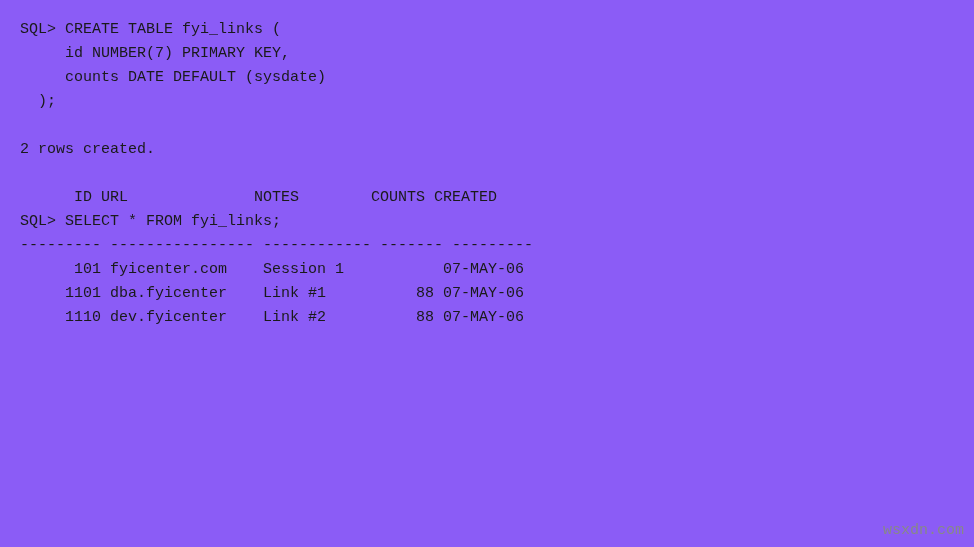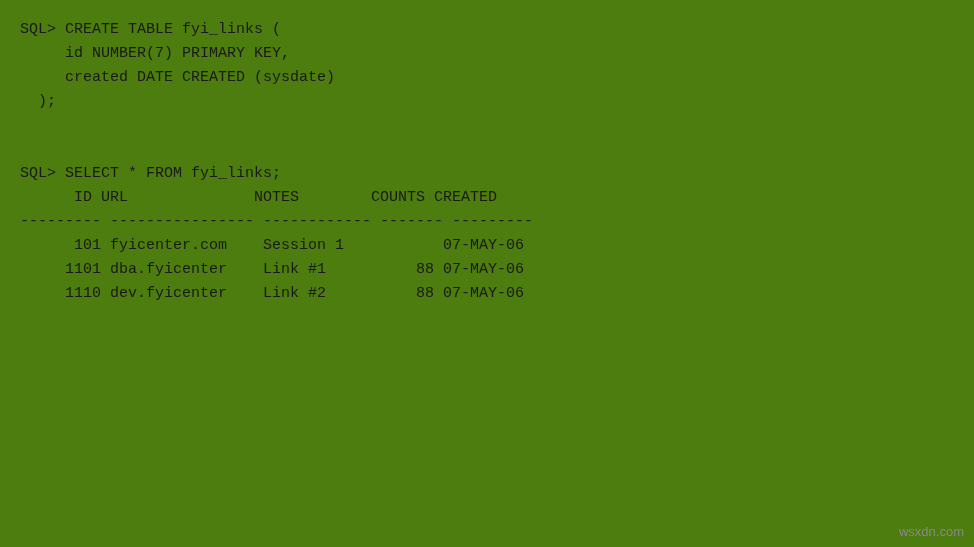--- a/index.html
+++ b/index.html
@@ -14,52 +14,53 @@
       background-color: #f5f0f0;
       font-family: 'Courier New', Courier, monospace;
       font-size: 15px;
       color: #1a1a1a;
       overflow: hidden;
     }
 
     .terminal {
       width: 974px;
       height: 547px;
-      background-color: #4d7c0f;
+      background-color: #8b5cf6;
       padding: 18px 20px;
       line-height: 1.6;
     }
 
     .line {
       white-space: pre;
       display: block;
     }
 
     .watermark {
       position: absolute;
       bottom: 8px;
       right: 10px;
-      font-size: 13px;
+      font-size: 15px;
       color: #888;
-      font-family: Liberation Sans, sans-serif;
+      font-family: Liberation Mono, monospace;
     }
   </style>
 </head>
 <body>
 
 <div class="terminal">
   <div>
   <span class="line">SQL&gt; CREATE TABLE fyi_links (</span>
       <span class="line">     id NUMBER(7) PRIMARY KEY,</span>
-      <span class="line">     created DATE CREATED (sysdate)</span>
+      <span class="line">     counts DATE DEFAULT (sysdate)</span>
       <span class="line">  );</span>
       <span class="line">&nbsp;</span>
+      <span class="line">2 rows created.</span>
       <span class="line">&nbsp;</span>
+      <span class="line">      ID URL              NOTES        COUNTS CREATED</span>
       <span class="line">SQL&gt; SELECT * FROM fyi_links;</span>
-      <span class="line">      ID URL              NOTES        COUNTS CREATED</span>
       <span class="line">--------- ---------------- ------------ ------- ---------</span>
       <span class="line">      101 fyicenter.com    Session 1           07-MAY-06</span>
       <span class="line">     1101 dba.fyicenter    Link #1          88 07-MAY-06</span>
       <span class="line">     1110 dev.fyicenter    Link #2          88 07-MAY-06</span>
     </div>
 </div>
 
 <div class="watermark">wsxdn.com</div>
 
 </body></html>

